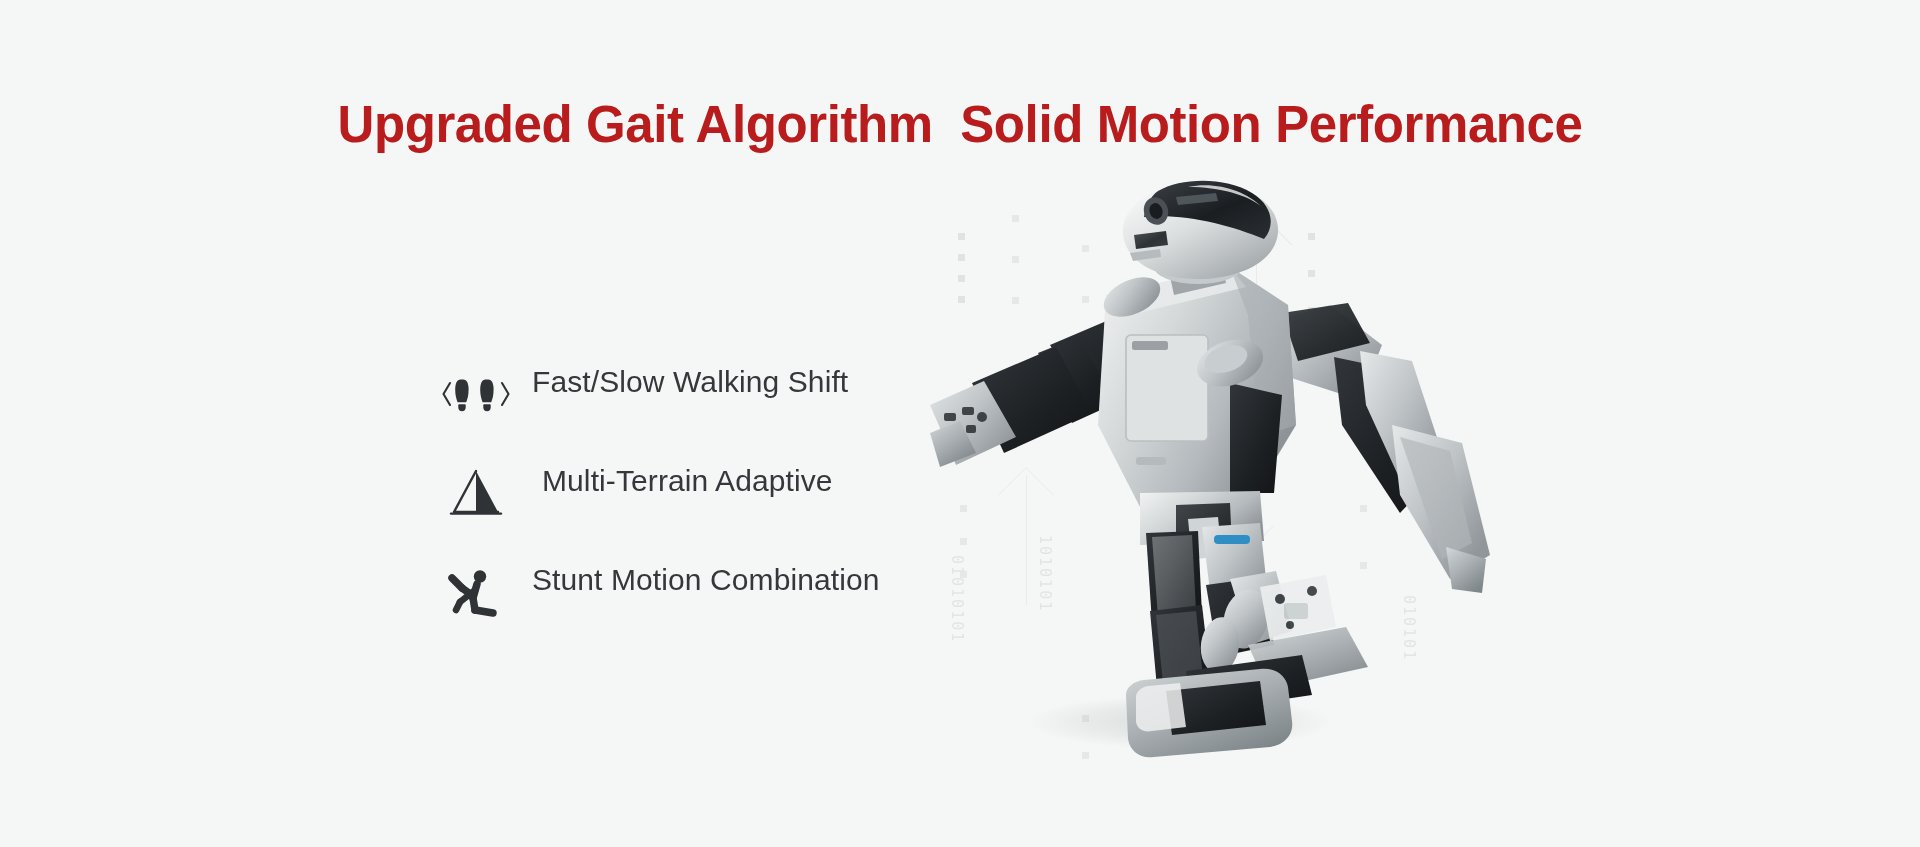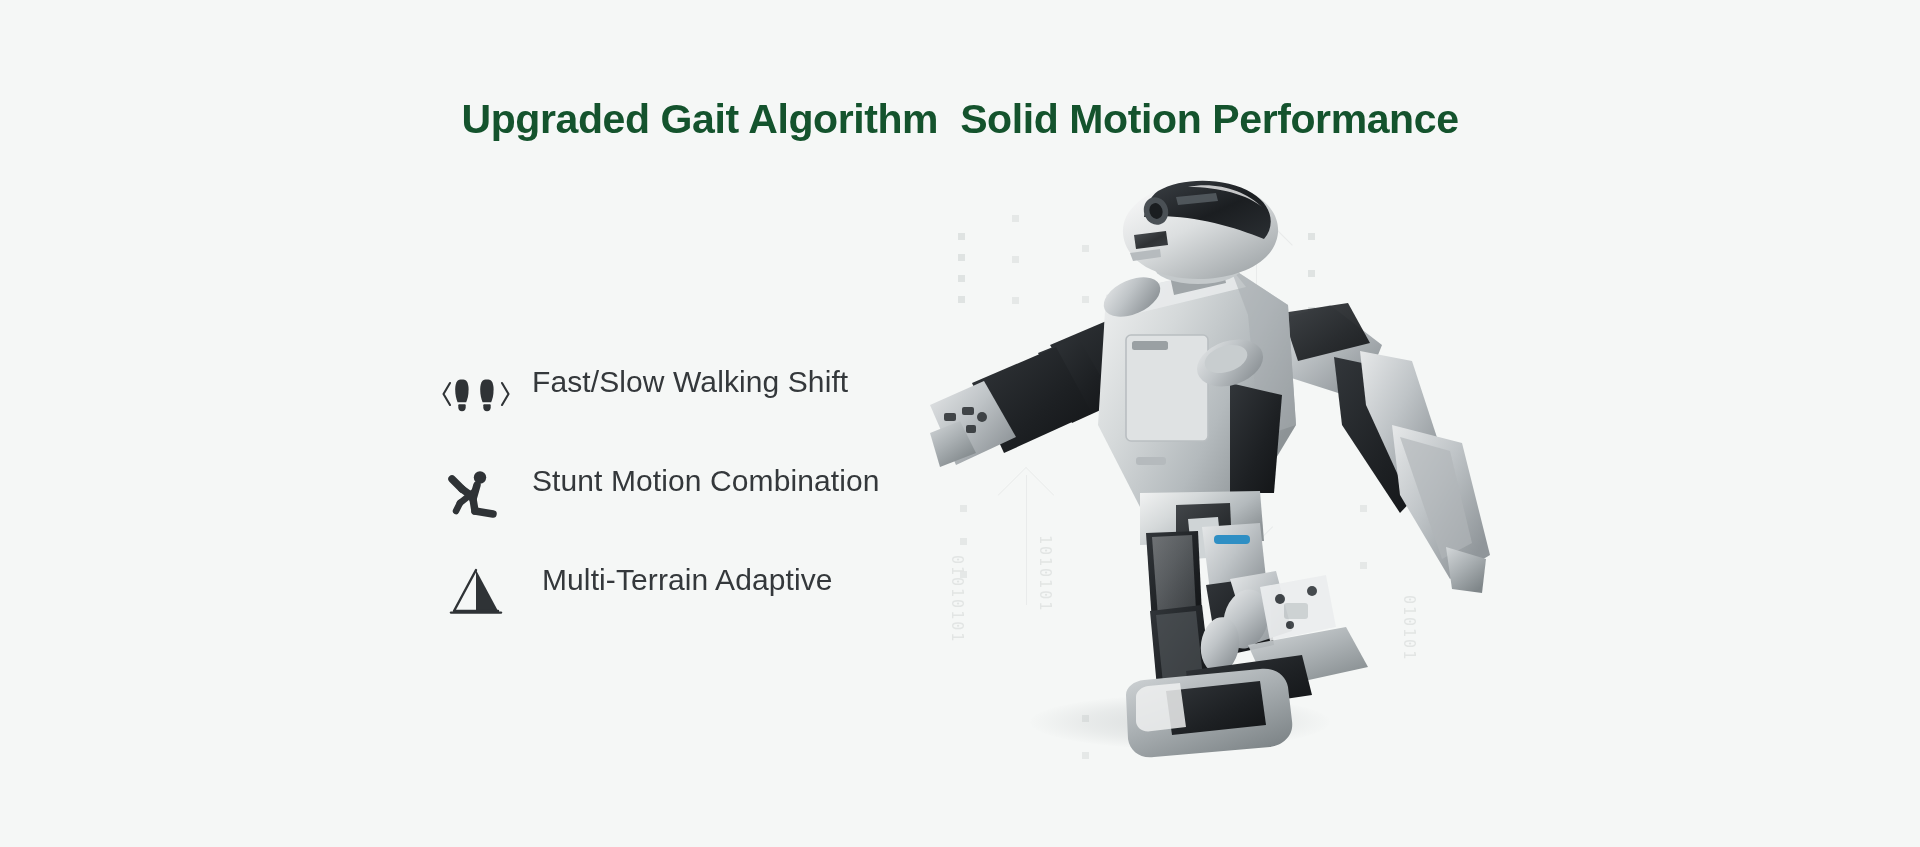--- a/index.html
+++ b/index.html
@@ -23,24 +23,24 @@
     background: #f5f7f6;
   }
 
   
   .title {
     position: absolute;
     top: 97px;
     left: 0;
     width: 1920px;
     text-align: center;
-    font-size: 41px;
+    font-size: 51px;
     font-weight: 700;
     letter-spacing: -0.4px;
-    color: #14532d;
+    color: #b91c1c;
     white-space: pre;
     line-height: 1.1;
   }
 
   
   .features {
     position: absolute;
     left: 440px;
     top: 365px;
     width: 480px;
@@ -168,20 +168,34 @@
           <path d="M45.5 8.5 C42 8.5 40.2 12.5 40.2 18.5 C40.2 24 41.4 28.5 42.6 31.2
                    L51.2 31.2 C52.4 28.5 53.6 24 53.6 18.5 C53.6 12.5 51.8 8.5 48.3 8.5 Z" fill="#2f3336"></path>
 
           <path d="M43.3 34.2 C43.3 33.6 43.8 33.2 44.4 33.2 L49.6 33.2 C50.2 33.2 50.7 33.6 50.7 34.2
                    L50.7 36.2 C50.7 38.6 49.3 40.2 47 40.2 C44.7 40.2 43.3 38.6 43.3 36.2 Z" fill="#2f3336"></path>
         </svg>
       </div>
       <div class="feature-label">Fast/Slow Walking Shift</div>
     </div>
 
+    <div class="feature-row row-2">
+      <div class="feature-icon">
+        <svg width="56" height="52" viewBox="0 0 56 52" xmlns="http://www.w3.org/2000/svg">
+
+          <path d="M28 4 L50 45 L28 45 Z" fill="#2f3336"></path>
+
+          <path d="M28 4 L6 45 L50 45" fill="none" stroke="#2f3336" stroke-width="2.4" stroke-linejoin="round" stroke-linecap="round"></path>
+
+          <path d="M3 46.6 L53 46.6" stroke="#2f3336" stroke-width="2.4" stroke-linecap="round"></path>
+        </svg>
+      </div>
+      <div class="feature-label">Multi-Terrain Adaptive</div>
+    </div>
+
     <div class="feature-row row-3">
       <div class="feature-icon">
         <svg width="62" height="52" viewBox="0 0 62 52" xmlns="http://www.w3.org/2000/svg">
           <g fill="none" stroke="#2f3336" stroke-linecap="round" stroke-linejoin="round">
 
             <circle cx="36" cy="10.5" r="6.2" fill="#2f3336" stroke="none"></circle>
 
             <path d="M33 18 L29 32" stroke-width="7.5"></path>
 
             <path d="M29 30 L18 22" stroke-width="7.5"></path>
@@ -192,34 +206,20 @@
 
             <path d="M31 44 L49 47" stroke-width="7.5"></path>
 
             <path d="M31 24 L16 36" stroke-width="6.5"></path>
 
             <path d="M16 36 L12 44" stroke-width="6.5"></path>
           </g>
         </svg>
       </div>
       <div class="feature-label">Stunt Motion Combination</div>
-    </div>
-
-    <div class="feature-row row-2">
-      <div class="feature-icon">
-        <svg width="56" height="52" viewBox="0 0 56 52" xmlns="http://www.w3.org/2000/svg">
-
-          <path d="M28 4 L50 45 L28 45 Z" fill="#2f3336"></path>
-
-          <path d="M28 4 L6 45 L50 45" fill="none" stroke="#2f3336" stroke-width="2.4" stroke-linejoin="round" stroke-linecap="round"></path>
-
-          <path d="M3 46.6 L53 46.6" stroke="#2f3336" stroke-width="2.4" stroke-linecap="round"></path>
-        </svg>
-      </div>
-      <div class="feature-label">Multi-Terrain Adaptive</div>
     </div>
 
   </div>
 
   <div class="robot-stage">
 
     <div class="bg-graphics">
       <div class="dot-col" style="left: 28px; top: 58px;">
         <span></span>
           <span></span>

